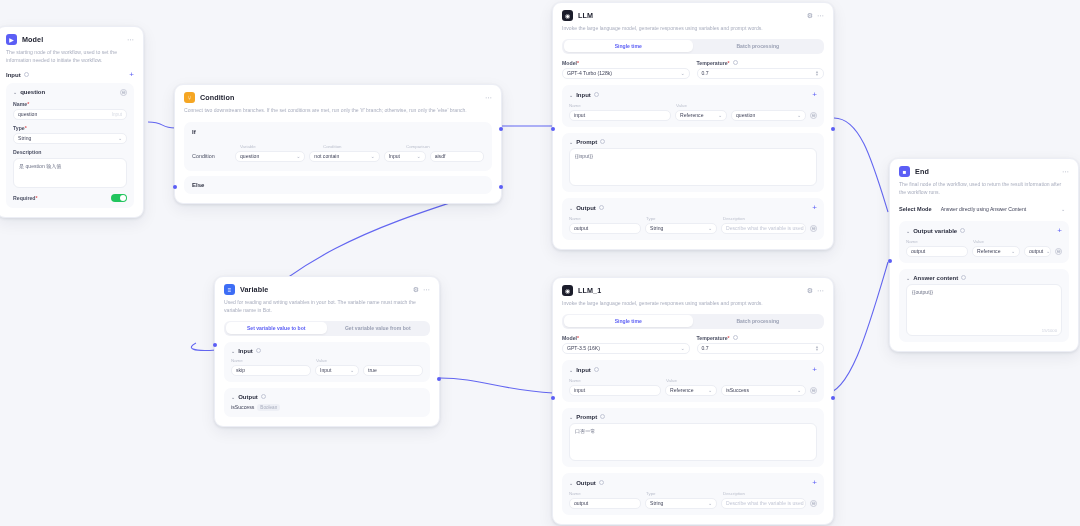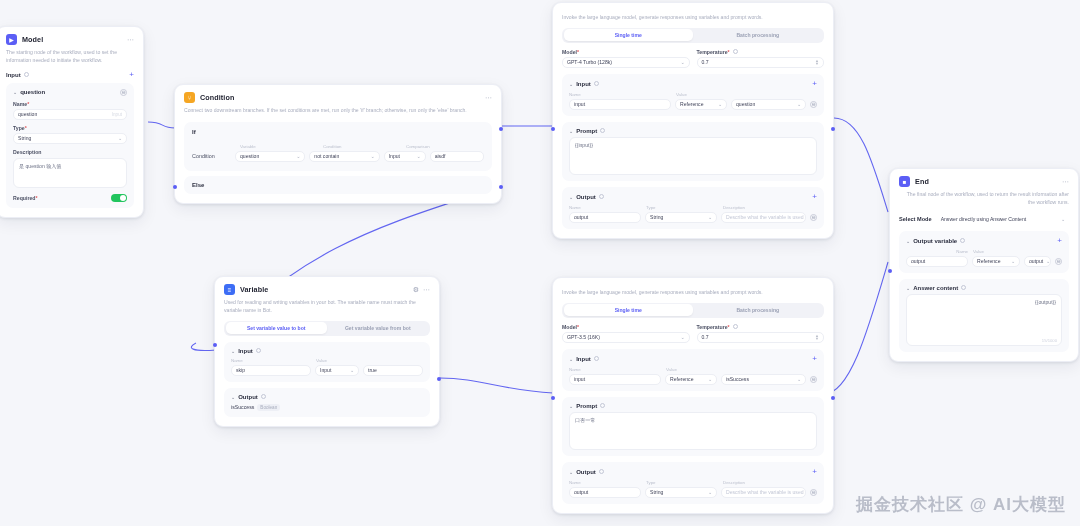--- a/index.html
+++ b/index.html
@@ -216,20 +216,30 @@
 
     <div class="panel" style="margin-top:5px;padding:6px 8px">
       <div class="branch-label">Else</div>
     </div>
     <span class="dot" style="right:-2px; top:42px;"></span>
     <span class="dot" style="right:-2px; top:100px;"></span>
     <span class="dot" style="left:-2px; top:100px;"></span>
   </div>
 
   <div class="node" style="left:552px; top:2px; width:282px;">
+    <div class="node-head">
+      <span class="node-ico ico-llm">
+          <span class="ico-glyph">◉</span>
+        </span>
+      <span class="node-title">LLM</span>
+      <span class="head-right">
+        <span class="mini-ico">⚙</span>
+        <span class="mini-ico">⋯</span>
+      </span>
+    </div>
     <div class="node-desc">Invoke the large language model, generate responses using variables and prompt words.</div>
 
     <div class="seg">
       <div class="seg-item active">Single time</div>
       <div class="seg-item">Batch processing</div>
     </div>
 
     <div style="display:flex;gap:7px;margin-top:6px">
       <div style="flex:1">
         <div class="lbl lbl-red" style="margin-top:0">Model</div>
@@ -369,20 +379,30 @@
       <div class="inline-out">
         <span>isSuccess</span>
         <span class="tag">Boolean</span>
       </div>
     </div>
     <span class="dot" style="left:-2px; top:66px;"></span>
     <span class="dot" style="right:-2px; top:100px;"></span>
   </div>
 
   <div class="node" style="left:552px; top:277px; width:282px;">
+    <div class="node-head">
+      <span class="node-ico ico-llm">
+          <span class="ico-glyph">◉</span>
+        </span>
+      <span class="node-title">LLM_1</span>
+      <span class="head-right">
+        <span class="mini-ico">⚙</span>
+        <span class="mini-ico">⋯</span>
+      </span>
+    </div>
     <div class="node-desc">Invoke the large language model, generate responses using variables and prompt words.</div>
 
     <div class="seg">
       <div class="seg-item active">Single time</div>
       <div class="seg-item">Batch processing</div>
     </div>
 
     <div style="display:flex;gap:7px;margin-top:6px">
       <div style="flex:1">
         <div class="lbl lbl-red" style="margin-top:0">Model</div>
@@ -464,21 +484,21 @@
         <div class="inp ph" style="flex:1">
           <span>Describe what the variable is used for</span>
         </div>
         <span class="circle-minus">⊖</span>
       </div>
     </div>
     <span class="dot" style="left:-2px; top:118px;"></span>
     <span class="dot" style="right:-2px; top:118px;"></span>
   </div>
 
-  <div class="node" style="left:889px; top:168px; width:190px;text-align:right;">
+  <div class="node" style="left:889px; top:158px; width:190px;">
     <div class="node-head">
       <span class="node-ico ico-end">
           <span class="ico-glyph">■</span>
         </span>
       <span class="node-title">End</span>
       <span class="head-right">
           <span class="mini-ico">⋯</span>
         </span>
     </div>
     <div class="node-desc">The final node of the workflow, used to return the result information after the workflow runs.</div>
@@ -525,14 +545,13 @@
         <span class="q-ico"></span>
       </div>
       <div class="ta" style="height:52px">
         <span>{{output}}</span>
         <span class="count">15/1000</span>
       </div>
     </div>
     <span class="dot" style="left:-2px; top:100px;"></span>
   </div>
 
-  <div class="watermark">掘金技术社区 @ AI大模型</div>
 </div>
 
 </body></html>

